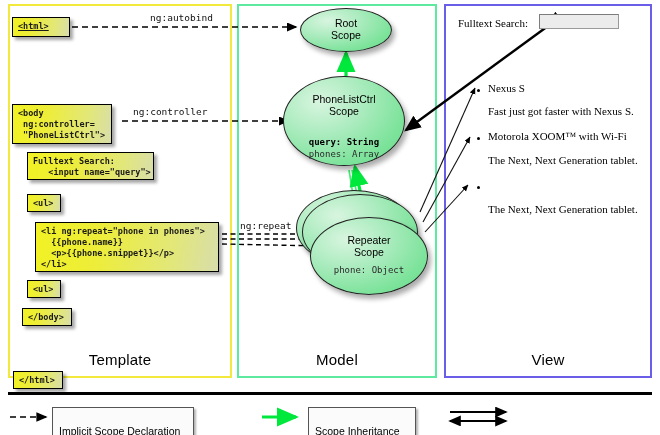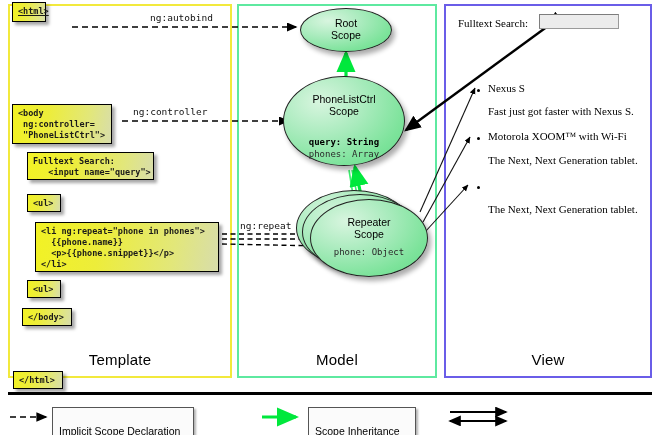--- a/index.html
+++ b/index.html
@@ -198,21 +198,21 @@
     <line x1="423" y1="222" x2="470" y2="137" stroke="#111" stroke-width="1.1" marker-end="url(#arrBs)"></line>
     <line x1="425" y1="232" x2="468" y2="185" stroke="#111" stroke-width="1.1" marker-end="url(#arrBs)"></line>
 
     <line x1="10" y1="417" x2="46" y2="417" stroke="#000" stroke-width="1.6" stroke-dasharray="6,4" marker-end="url(#arrB)"></line>
     <line x1="262" y1="417" x2="296" y2="417" stroke="#00e83c" stroke-width="3.2" marker-end="url(#arrG)"></line>
     <line x1="450" y1="412" x2="506" y2="412" stroke="#000" stroke-width="1.8" marker-end="url(#arrB)"></line>
     <line x1="506" y1="421" x2="450" y2="421" stroke="#000" stroke-width="1.8" marker-end="url(#arrB)"></line>
     <line x1="450" y1="421" x2="506" y2="421" stroke="#000" stroke-width="1.8" marker-end="url(#arrB)"></line>
   </svg>
 
-  <div class="codebox b" style="left:12px; top:2px; width:34px; height:20px;text-decoration:underline;">&lt;html&gt;</div>
+  <div class="codebox b" style="left:12px; top:17px; width:58px; height:20px;text-decoration:underline;">&lt;html&gt;</div>
 
   <div class="codebox b" style="left:12px; top:104px; width:100px; height:40px;">&lt;body
  ng:controller=
  "PhoneListCtrl"&gt;</div>
 
   <div class="codebox b" style="left:27px; top:152px; width:127px; height:28px;">Fulltext Search:
    &lt;input name="query"&gt;</div>
 
   <div class="codebox b" style="left:27px; top:194px; width:34px; height:18px;">&lt;ul&gt;</div>
 
@@ -238,21 +238,21 @@
 
   <div class="scope" style="left:283px; top:76px; width:122px; height:90px;">
     <div class="scope-title" style="padding-top:16px; white-space:pre;">PhoneListCtrl
 Scope</div>
     <div class="scope-prop hl" style="margin-top:20px;">query: String</div>
     <div class="scope-prop">phones: Array</div>
   </div>
 
   <div class="scope" style="left:296px; top:190px; width:116px; height:76px; z-index:1;"></div>
   <div class="scope" style="left:302px; top:194px; width:116px; height:76px; z-index:2;"></div>
-  <div class="scope" style="left:310px; top:199px; width:118px; height:78px; z-index:3;">
+  <div class="scope" style="left:310px; top:217px; width:118px; height:78px; z-index:3;">
     <div class="scope-title" style="padding-top:16px; white-space:pre;">Repeater
 Scope</div>
     <div class="scope-prop" style="margin-top:7px;">phone: Object</div>
   </div>
 
   <div class="view-label" style="left:458px; top:17px;">Fulltext Search:</div>
   <input class="view-input" type="text" style="left: 539px; top: 14px; width: 80px; height: 15px;" value="">
 
   <div class="view-bullet" style="left:477px; top:89px;"></div>
   <div class="view-li" style="left:488px; top:82px;">Nexus S</div>

